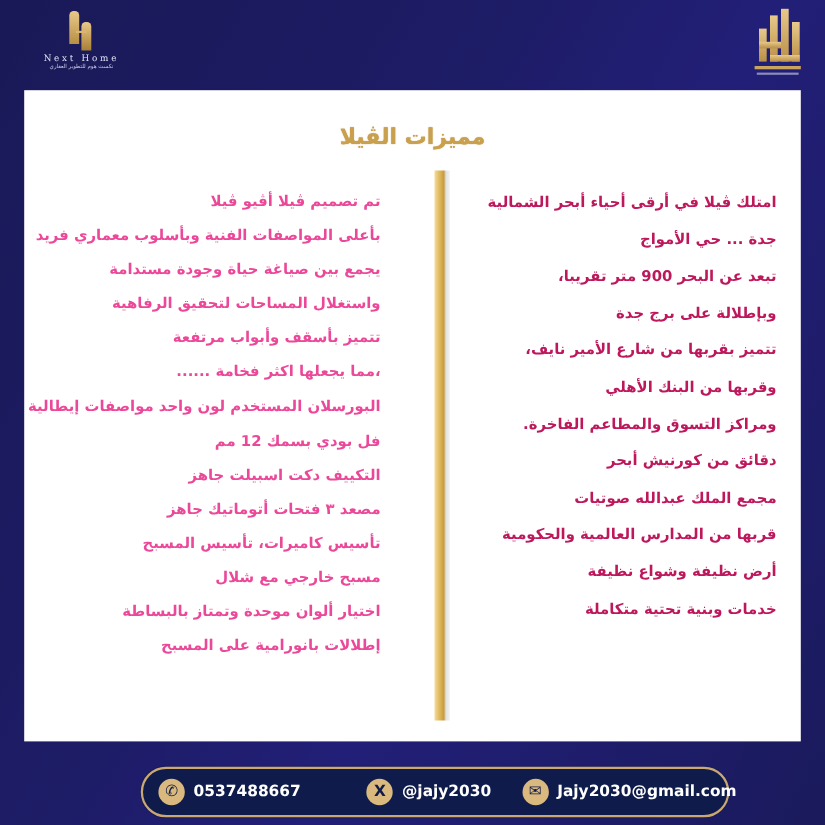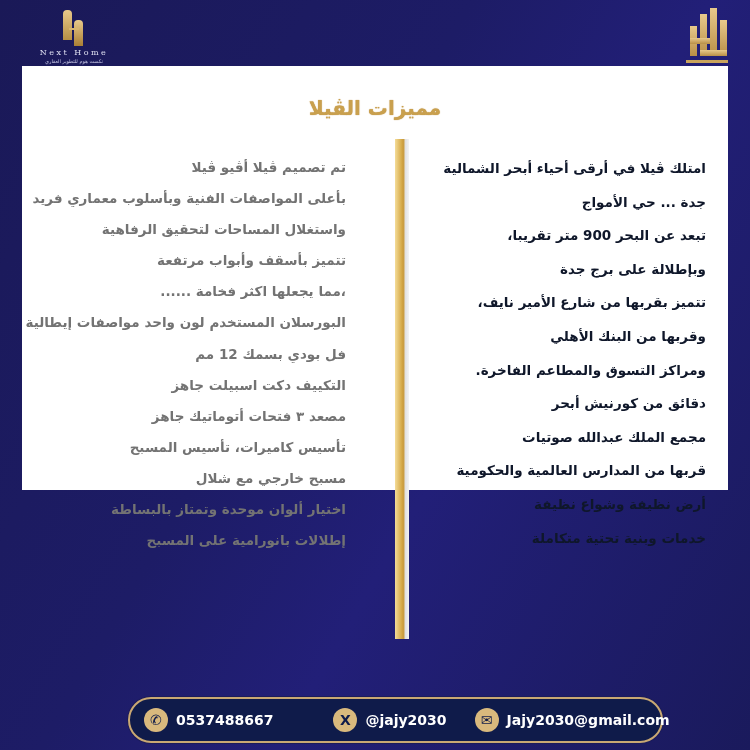--- a/index.html
+++ b/index.html
@@ -15,37 +15,37 @@
   .logo-left .mark .b3 { position:absolute; left:10px; top:22px; width:10px; height:2px; background:#d9b56e; }
   .logo-left .name { color:#dfe0f2; font-family:"DejaVu Serif", serif; font-size:8px; letter-spacing:2.5px; margin-top:2px; }
   .logo-left .sub { color:#c9c9e6; font-size:5px; margin-top:1px; direction:rtl; }
 
   .logo-right { position:absolute; right:22px; top:8px; width:42px; height:62px; }
   .logo-right .g { position:absolute; background:linear-gradient(#e8c98b,#b98f46); }
   .logo-right .cap { position:absolute; left:0; top:52px; width:42px; height:3px; background:#c9a45c; }
   .logo-right .capsub { position:absolute; left:2px; top:58px; width:38px; height:2px; background:#8d8bb8; }
 
   .card {
-    position:absolute; left:22px; top:66px; width:706px; height:424px;
+    position:absolute; left:22px; top:82px; width:706px; height:592px;
     background:#ffffff;
   }
   .title {
     position:absolute; left:0; right:0; top:30px; text-align:center;
     font-size:20px; font-weight:bold; color:#c9a04e; direction:rtl;
     text-shadow:0 0 1px #b8893a;
   }
   .divider {
     position:absolute; left:373px; top:73px; width:14px; height:500px;
     background:linear-gradient(90deg, #f4dc98 0%, #d7ac4b 45%, #c99a3a 60%, #e2e2e2 75%, #f3f3f3 100%);
   }
   .col { position:absolute; top:86px; direction:rtl; text-align:right; }
   .col-right { right:22px; width:300px; }
   .col-left { right:382px; width:320px; }
-  .col-right .line { height:33.6px; line-height:33.6px; font-size:13.5px; font-weight:bold; color:#0f172a; white-space:nowrap;padding-left:32px; }
-  .col-left .line { height:31.1px; line-height:31.1px; font-size:13.5px; font-weight:bold; color:#737373; white-space:nowrap; }
+  .col-right .line { height:33.6px; line-height:33.6px; font-size:13.5px; font-weight:bold; color:#be185d; white-space:nowrap;padding-left:32px; }
+  .col-left .line { height:31.1px; line-height:31.1px; font-size:13.5px; font-weight:bold; color:#ec4899; white-space:nowrap; }
 
   .contact-bar {
     position:absolute; left:128px; top:697px; width:531px; height:42px;
     border:2px solid #c9a873; border-radius:24px;
     background:#0f1b4a;
     display:flex; align-items:center;
     box-shadow:0 0 0 1px #1c1c5a;
   }
   .c-item { display:flex; align-items:center; color:#ffffff; font-weight:bold; font-size:14px; }
   .c-icon {
@@ -96,20 +96,21 @@
     <div class="line">دقائق من كورنيش أبحر</div>
     <div class="line">مجمع الملك عبدالله صوتيات</div>
     <div class="line">قربها من المدارس العالمية والحكومية</div>
     <div class="line">أرض نظيفة وشواع نظيفة</div>
     <div class="line">خدمات وبنية تحتية متكاملة</div>
   </div>
 
   <div class="col col-left">
     <div class="line">تم تصميم ڤيلا أڤيو ڤيلا</div>
     <div class="line">بأعلى المواصفات الفنية وبأسلوب معماري فريد</div>
+    <div class="line">يجمع بين صياغة حياة وجودة مستدامة</div>
     <div class="line">واستغلال المساحات لتحقيق الرفاهية</div>
     <div class="line">تتميز بأسقف وأبواب مرتفعة</div>
     <div class="line">،مما يجعلها اكثر فخامة ......</div>
     <div class="line">البورسلان المستخدم لون واحد مواصفات إيطالية</div>
     <div class="line">فل بودي بسمك 12 مم</div>
     <div class="line">التكييف دكت اسبيلت  جاهز</div>
     <div class="line">مصعد ٣ فتحات أتوماتيك جاهز</div>
     <div class="line">تأسيس كاميرات، تأسيس المسبح</div>
     <div class="line">مسبح خارجي مع شلال</div>
     <div class="line">اختيار ألوان موحدة وتمتاز بالبساطة</div>

